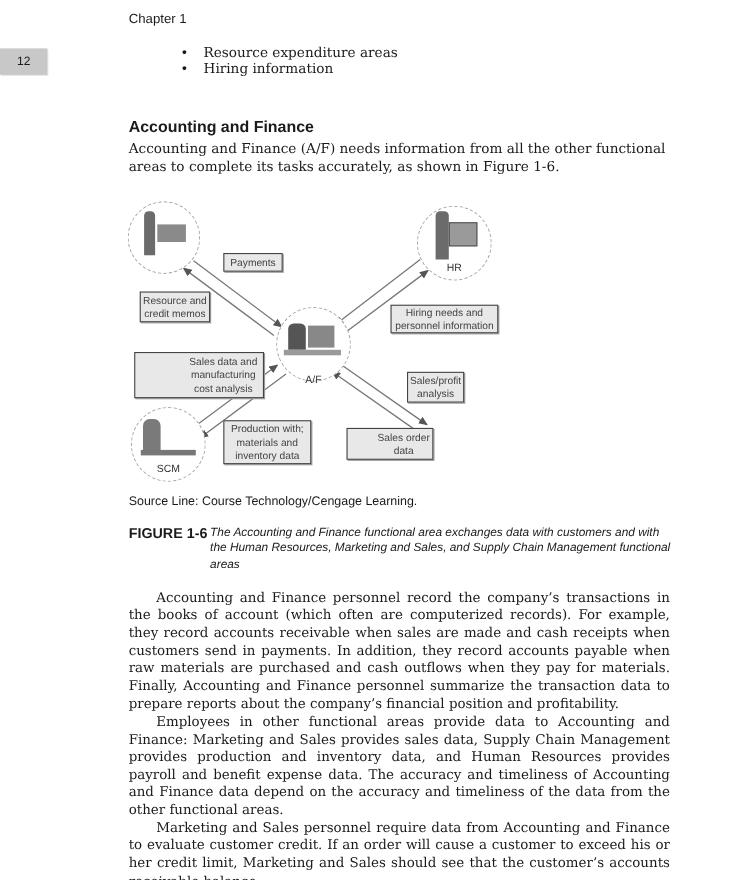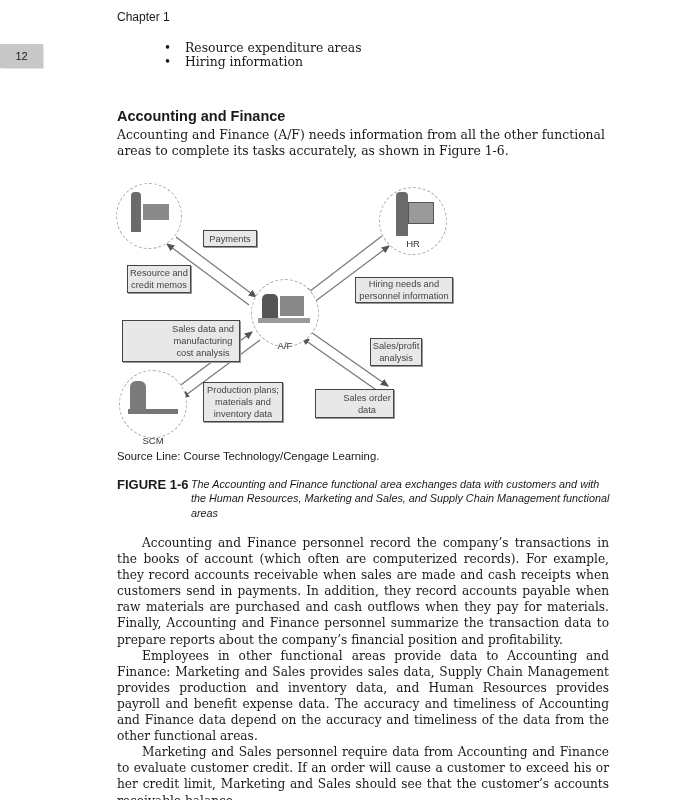--- a/index.html
+++ b/index.html
@@ -77,30 +77,30 @@
   <div class="node" style="left:141px;top:99px;width:66px;height:66px;">
     <div class="pic" style="left:10px;top:14px;width:16px;height:24px;background:#555;border-radius:5px 5px 0 0;"></div>
     <div class="pic" style="left:28px;top:16px;width:24px;height:20px;background:#888;"></div>
     <div class="pic" style="left:6px;top:38px;width:52px;height:5px;background:#9a9a9a;"></div>
     <div class="node-label" style="top:48px;margin-top:12px;">A/F</div>
   </div>
 
   <div class="node" style="left:9px;top:190px;width:66px;height:66px;">
     <div class="pic" style="left:10px;top:10px;width:16px;height:30px;background:#7a7a7a;border-radius:6px 6px 0 0;"></div>
     <div class="pic" style="left:8px;top:38px;width:50px;height:5px;background:#777;"></div>
-    <div class="node-label" style="top:64px;">SCM</div>
+    <div class="node-label" style="top:50px;">SCM</div>
   </div>
 
 
   <div class="dbox" style="left:93px;top:50px;width:52px;height:15px;">Payments</div>
   <div class="dbox" style="left:17px;top:85px;width:62px;height:26px;">Resource and credit memos</div>
   <div class="dbox" style="left:245px;top:97px;width:96px;height:24px;">Hiring needs and personnel information</div>
   <div class="dbox" style="left:12px;top:140px;width:72px;height:40px;padding-left:44px;">Sales data and manufacturing cost analysis</div>
   <div class="dbox" style="left:260px;top:158px;width:50px;height:26px;">Sales/profit analysis</div>
-  <div class="dbox" style="left:93px;top:202px;width:78px;height:38px;">Production plans; materials and inventory data</div>
+  <div class="dbox" style="left:93px;top:202px;width:78px;height:38px;">Production with; materials and inventory data</div>
   <div class="dbox" style="left:205px;top:209px;width:52px;height:27px;padding-left:25px;">Sales order data</div>
 </div>
 
 <div class="source sans">Source Line: Course Technology/Cengage Learning.</div>
 <div class="figlabel sans">FIGURE 1-6</div>
 <div class="figcaption sans">The Accounting and Finance functional area exchanges data with customers and with the Human Resources, Marketing and Sales, and Supply Chain Management functional areas</div>
 
 <div class="body serif">
   <p>Accounting and Finance personnel record the company’s transactions in the books of account (which often are computerized records). For example, they record accounts receivable when sales are made and cash receipts when customers send in payments. In addition, they record accounts payable when raw materials are purchased and cash outflows when they pay for materials. Finally, Accounting and Finance personnel summarize the transaction data to prepare reports about the company’s financial position and profitability.</p>
   <p>Employees in other functional areas provide data to Accounting and Finance: Marketing and Sales provides sales data, Supply Chain Management provides production and inventory data, and Human Resources provides payroll and benefit expense data. The accuracy and timeliness of Accounting and Finance data depend on the accuracy and timeliness of the data from the other functional areas.</p>

